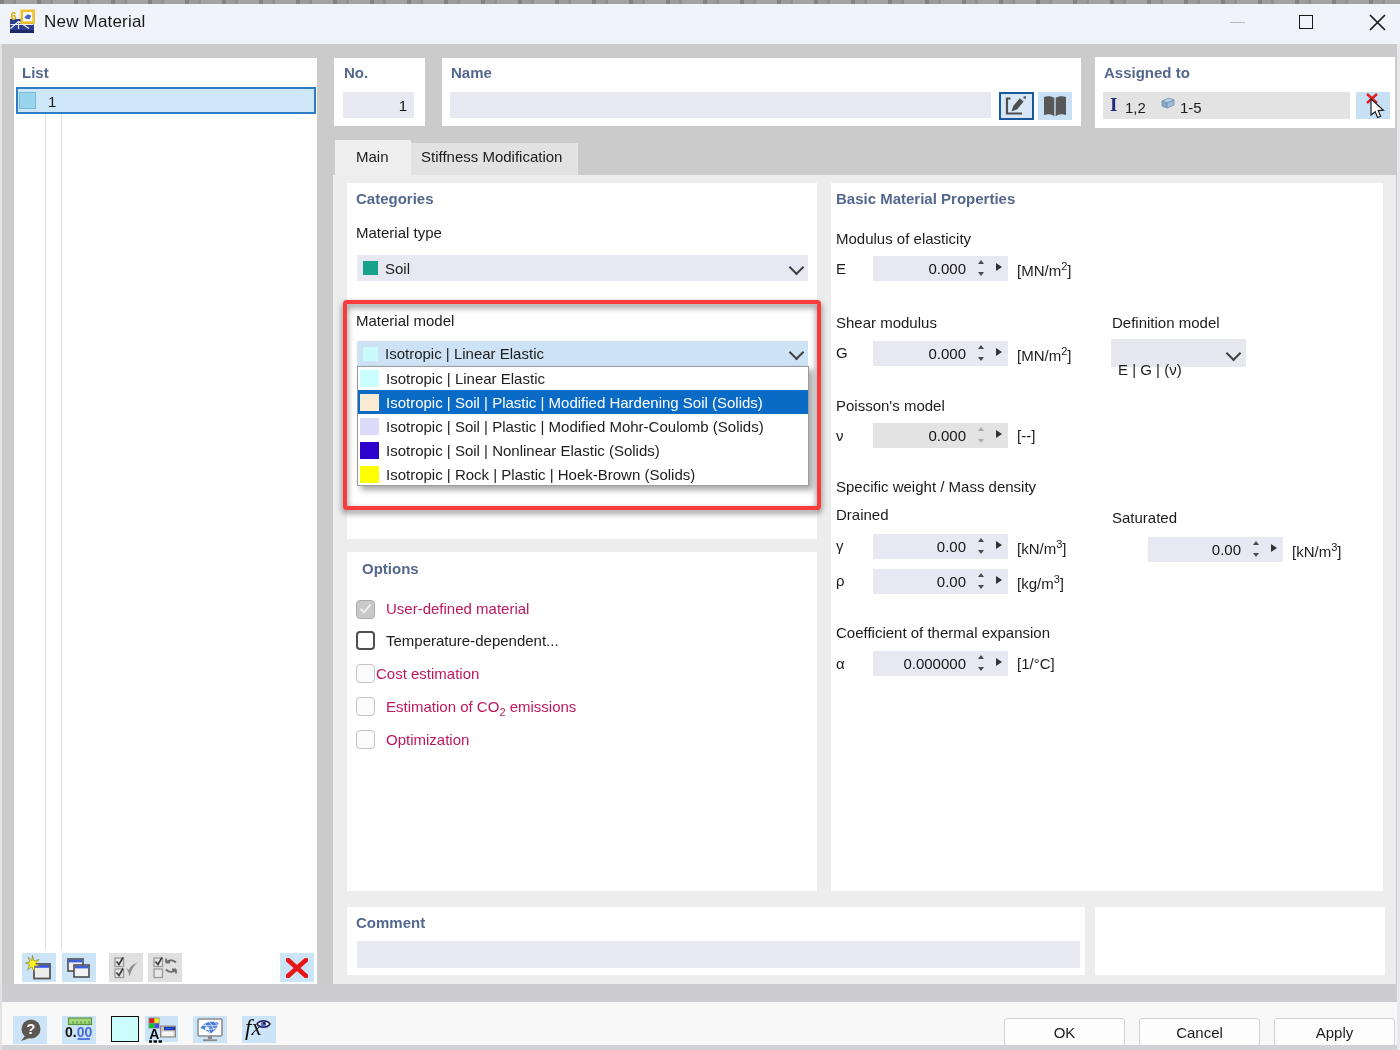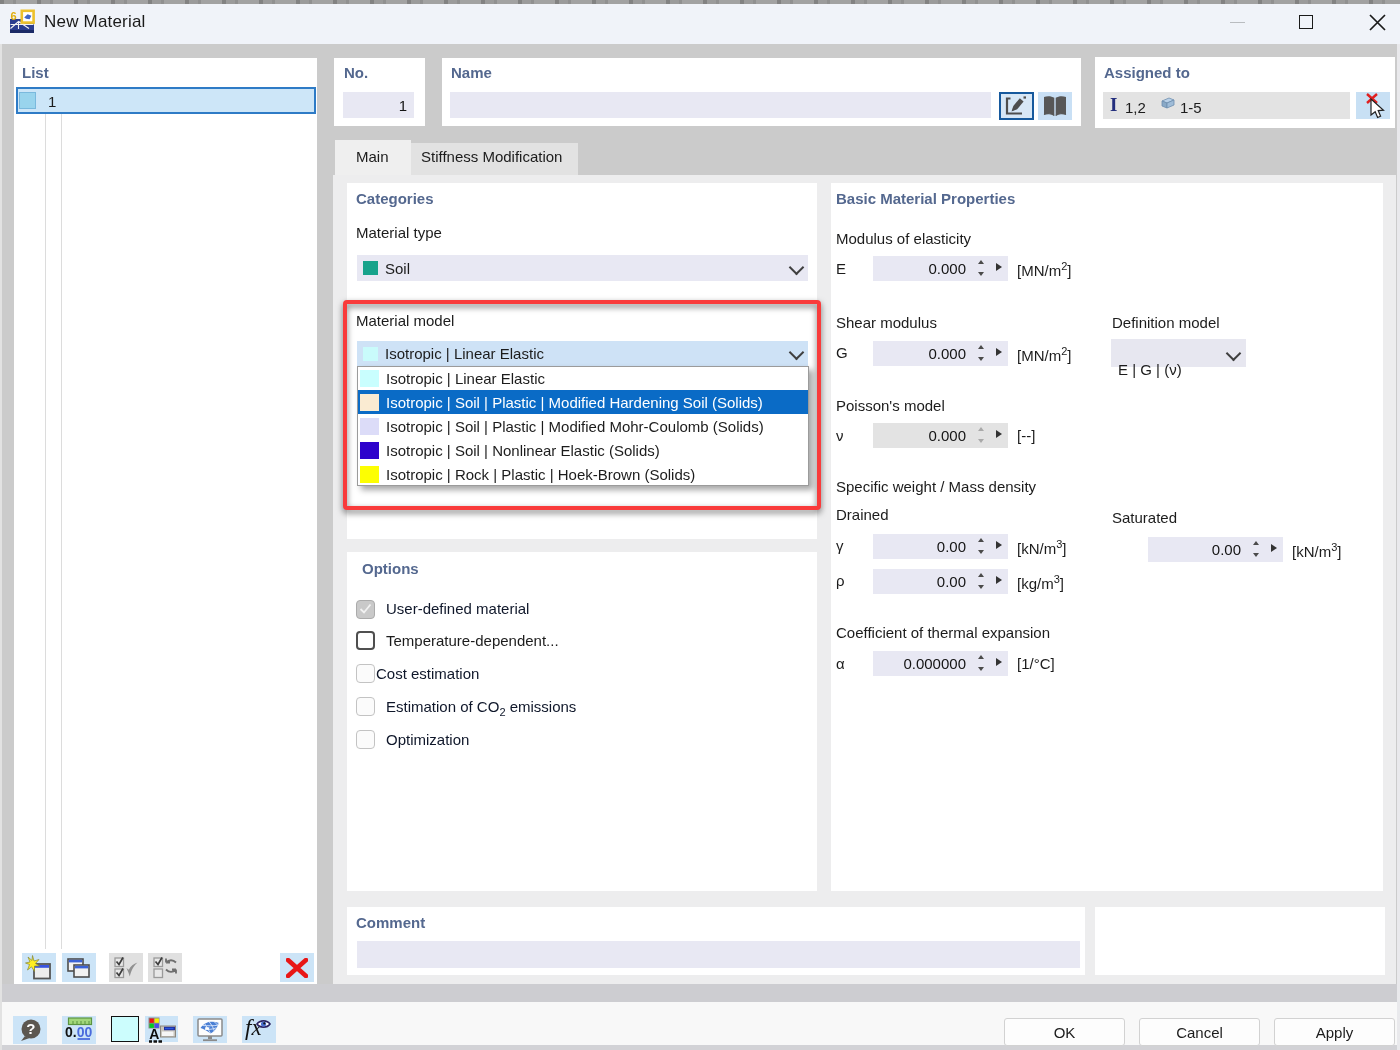--- a/index.html
+++ b/index.html
@@ -2,21 +2,21 @@
 <html><head>
 <meta charset="utf-8">
 <style>
   html,body{margin:0;padding:0;}
   body{width:1400px;height:1050px;position:relative;overflow:hidden;
        font-family:"Liberation Sans",sans-serif;background:#cbcbcb;}
   .abs{position:absolute;}
   .panel{position:absolute;background:#ffffff;}
   .hdr{font-weight:bold;font-size:15px;color:#54688f;position:absolute;}
   .lbl{font-size:15px;color:#1c1c1c;position:absolute;white-space:nowrap;}
-  .glbl{font-size:15px;color:#0f172a;position:absolute;white-space:nowrap;}
+  .glbl{font-size:15px;color:#be185d;position:absolute;white-space:nowrap;}
   .field{position:absolute;background:#e8e8f3;}
   .num{font-size:15px;color:#141414;text-align:right;position:absolute;}
   sup{font-size:11px;}
   sub{font-size:11px;}
   .spin-up{position:absolute;width:0;height:0;border-left:3.5px solid transparent;border-right:3.5px solid transparent;border-bottom:4.5px solid #4a4a4a;}
   .spin-dn{position:absolute;width:0;height:0;border-left:3.5px solid transparent;border-right:3.5px solid transparent;border-top:4.5px solid #4a4a4a;}
   .tri-r{position:absolute;width:0;height:0;border-top:4.5px solid transparent;border-bottom:4.5px solid transparent;border-left:6.5px solid #333;}
   .chev{position:absolute;width:9px;height:9px;border-right:2px solid #3f3f3f;border-bottom:2px solid #3f3f3f;transform:rotate(45deg);}
   .cb{position:absolute;width:19px;height:19px;border-radius:4px;box-sizing:border-box;}
 </style>

